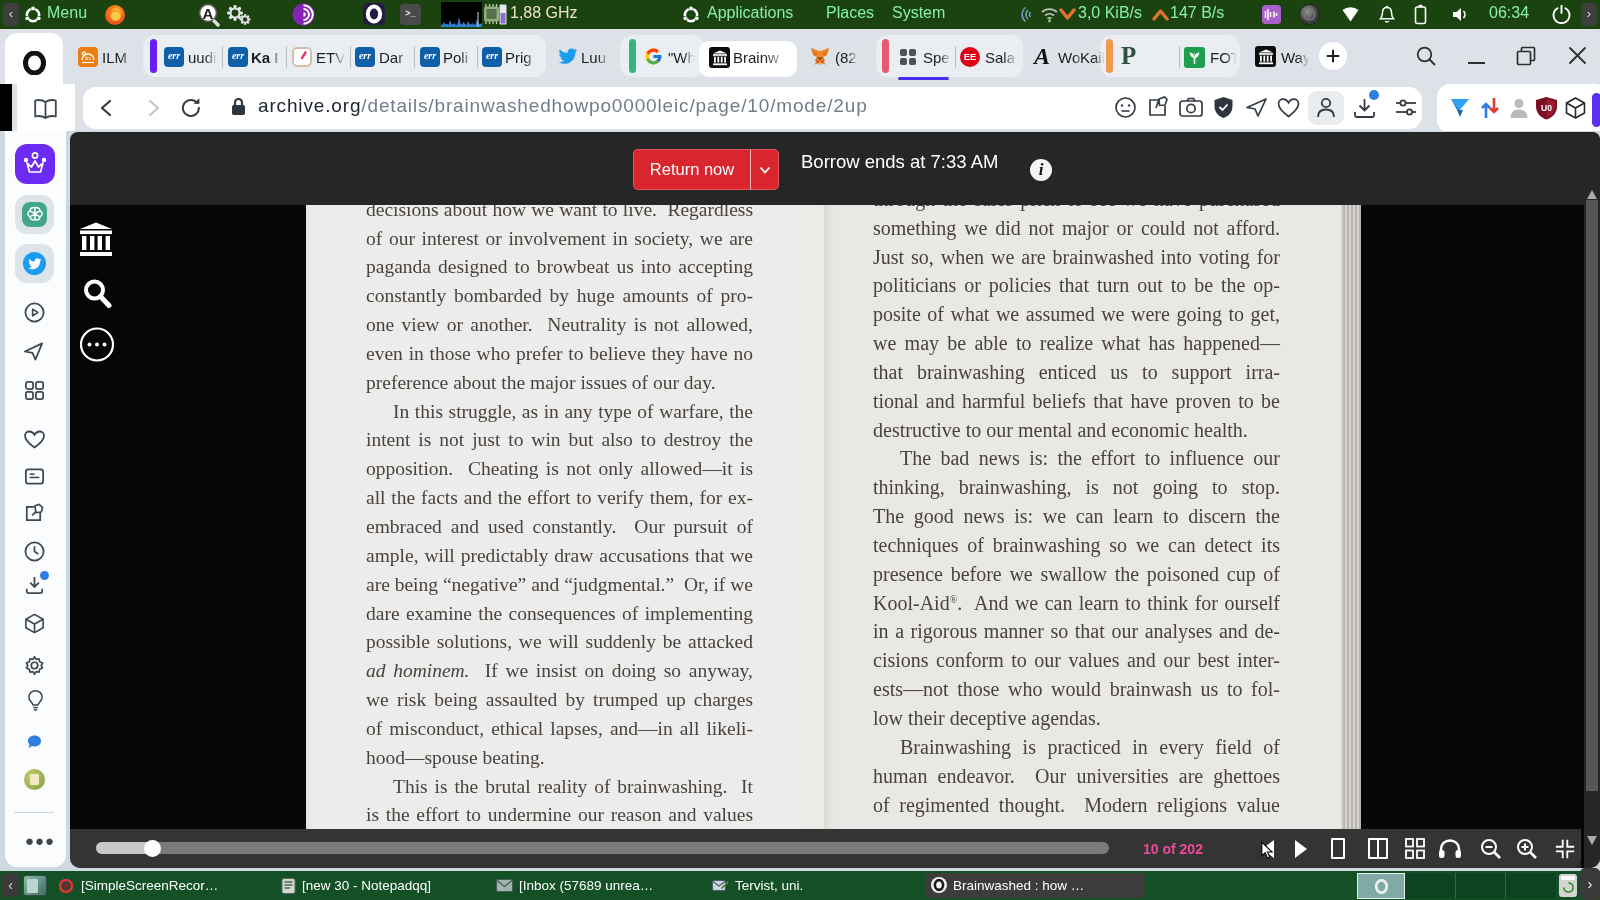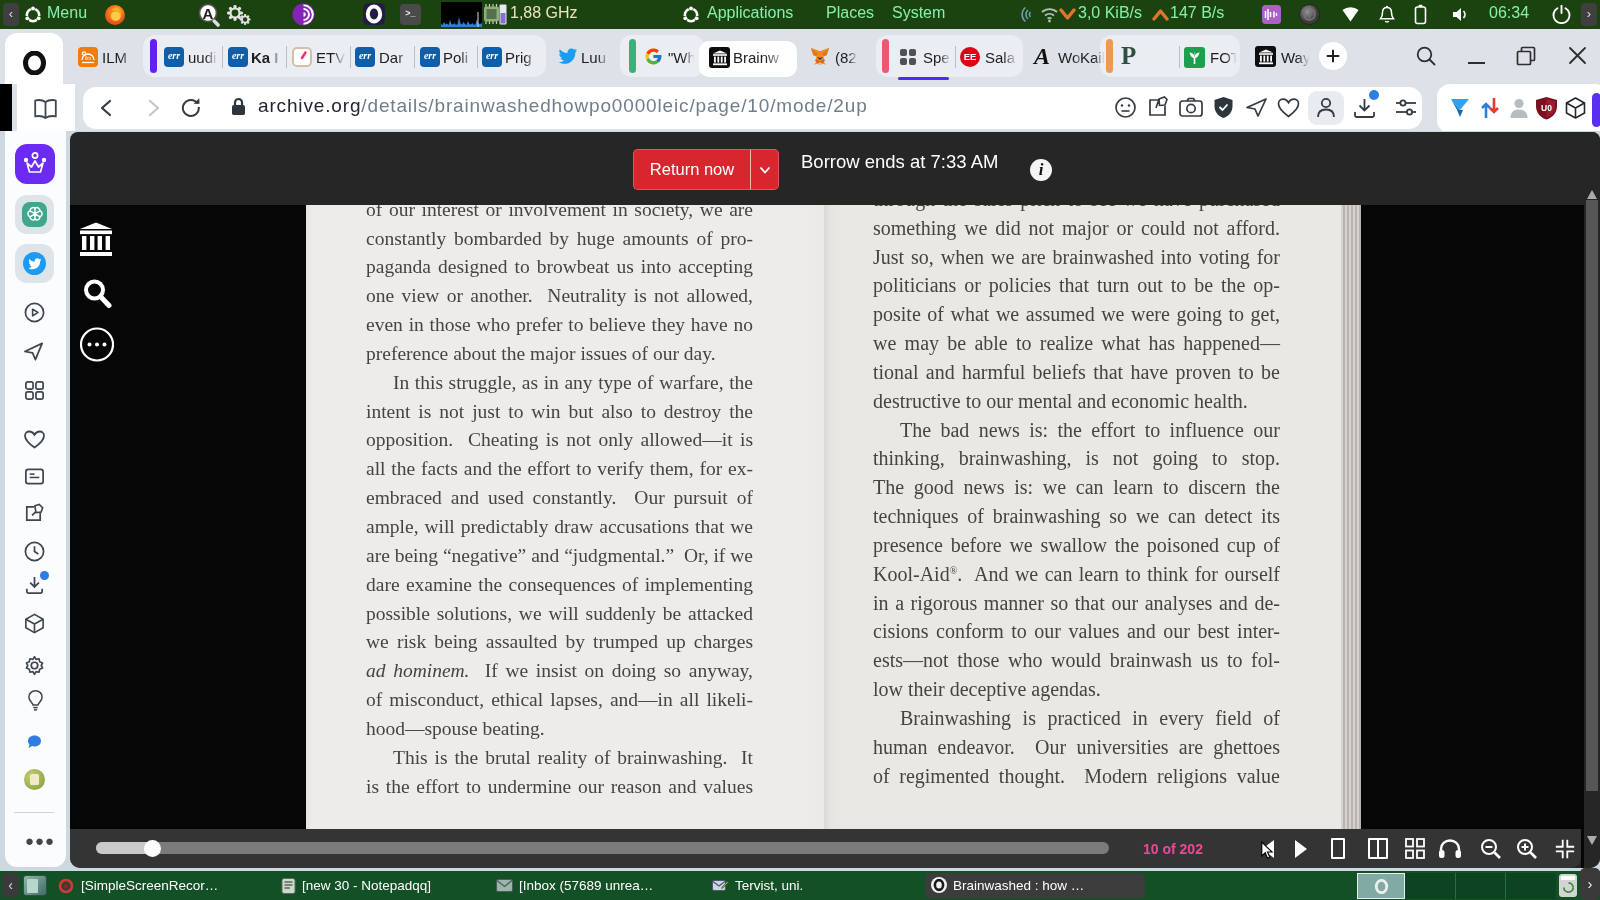--- a/index.html
+++ b/index.html
@@ -617,49 +617,51 @@
       <g fill="#fff">
           <circle cx="9.5" cy="18.5" r="2"></circle>
           <circle cx="17" cy="18.5" r="2"></circle>
           <circle cx="24.5" cy="18.5" r="2"></circle>
         </g>
     </svg>
     <div id="pageL"></div>
     <div id="pageR"></div>
     <div id="pedge"></div>
     <div class="btxt" id="textL" style="left:296px; top:-9.3px; width:387px; font-size:19.5px;">
+      <div>decisions about how we want to live.&nbsp; Regardless</div>
       <div>of our interest or involvement in society, we are</div>
+      <div>paganda designed to browbeat us into accepting</div>
       <div>constantly bombarded by huge amounts of pro-</div>
-      <div>paganda designed to browbeat us into accepting</div>
       <div>one view or another.&nbsp; Neutrality is not allowed,</div>
       <div>even in those who prefer to believe they have no</div>
       <div class="nj">preference about the major issues of our day.</div>
       <div class="ind">In this struggle, as in any type of warfare, the</div>
       <div>intent is not just to win but also to destroy the</div>
       <div>opposition.&nbsp; Cheating is not only allowed—it is</div>
       <div>all the facts and the effort to verify them, for ex-</div>
       <div>embraced and used constantly.&nbsp; Our pursuit of</div>
       <div>ample, will predictably draw accusations that we</div>
       <div>are being “negative” and “judgmental.”&nbsp; Or, if we</div>
       <div>dare examine the consequences of implementing</div>
       <div>possible solutions, we will suddenly be attacked</div>
+      <div><i>ad hominem.</i>&nbsp; If we insist on doing so anyway,</div>
       <div>we risk being assaulted by trumped up charges</div>
-      <div><i>ad hominem.</i>&nbsp; If we insist on doing so anyway,</div>
       <div>of misconduct, ethical lapses, and—in all likeli-</div>
       <div class="nj">hood—spouse beating.</div>
       <div class="ind">This is the brutal reality of brainwashing.&nbsp; It</div>
       <div>is the effort to undermine our reason and values</div>
     </div>
     <div class="btxt" id="textR" style="left:803px; top:-20.2px; width:407px; font-size:20px;">
       <div>through the sales pitch to see we have purchased</div>
       <div>something we did not major or could not afford.</div>
       <div>Just so, when we are brainwashed into voting for</div>
       <div>politicians or policies that turn out to be the op-</div>
       <div>posite of what we assumed we were going to get,</div>
       <div>we may be able to realize what has happened—</div>
+      <div>that brainwashing enticed us to support irra-</div>
       <div>tional and harmful beliefs that have proven to be</div>
       <div class="nj">destructive to our mental and economic health.</div>
       <div class="ind">The bad news is: the effort to influence our</div>
       <div>thinking, brainwashing, is not going to stop.</div>
       <div>The good news is: we can learn to discern the</div>
       <div>techniques of brainwashing so we can detect its</div>
       <div>presence before we swallow the poisoned cup of</div>
       <div>Kool-Aid<span style="font-size:10px;vertical-align:7px;line-height:0;display:inline-block;">®</span>.&nbsp; And we can learn to think for ourself</div>
       <div>in a rigorous manner so that our analyses and de-</div>
       <div>cisions conform to our values and our best inter-</div>

